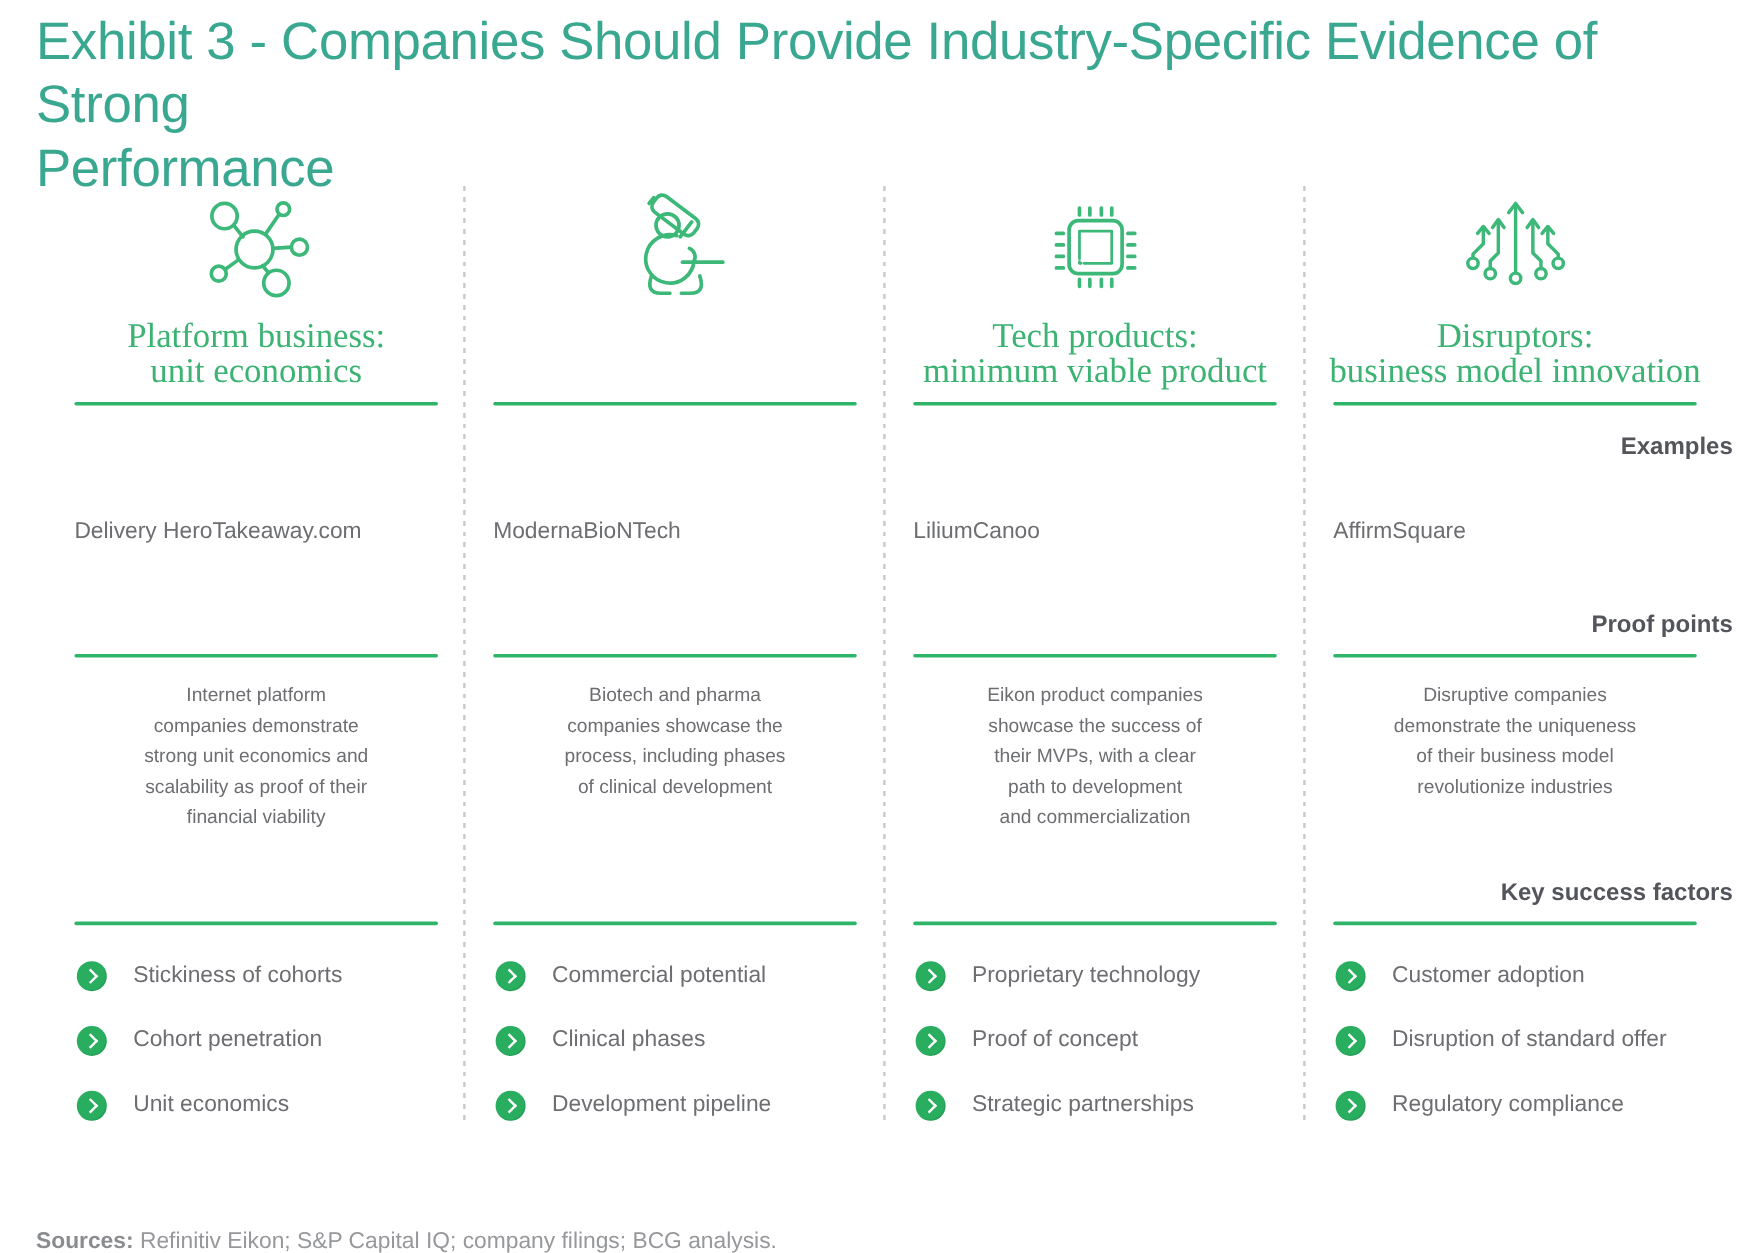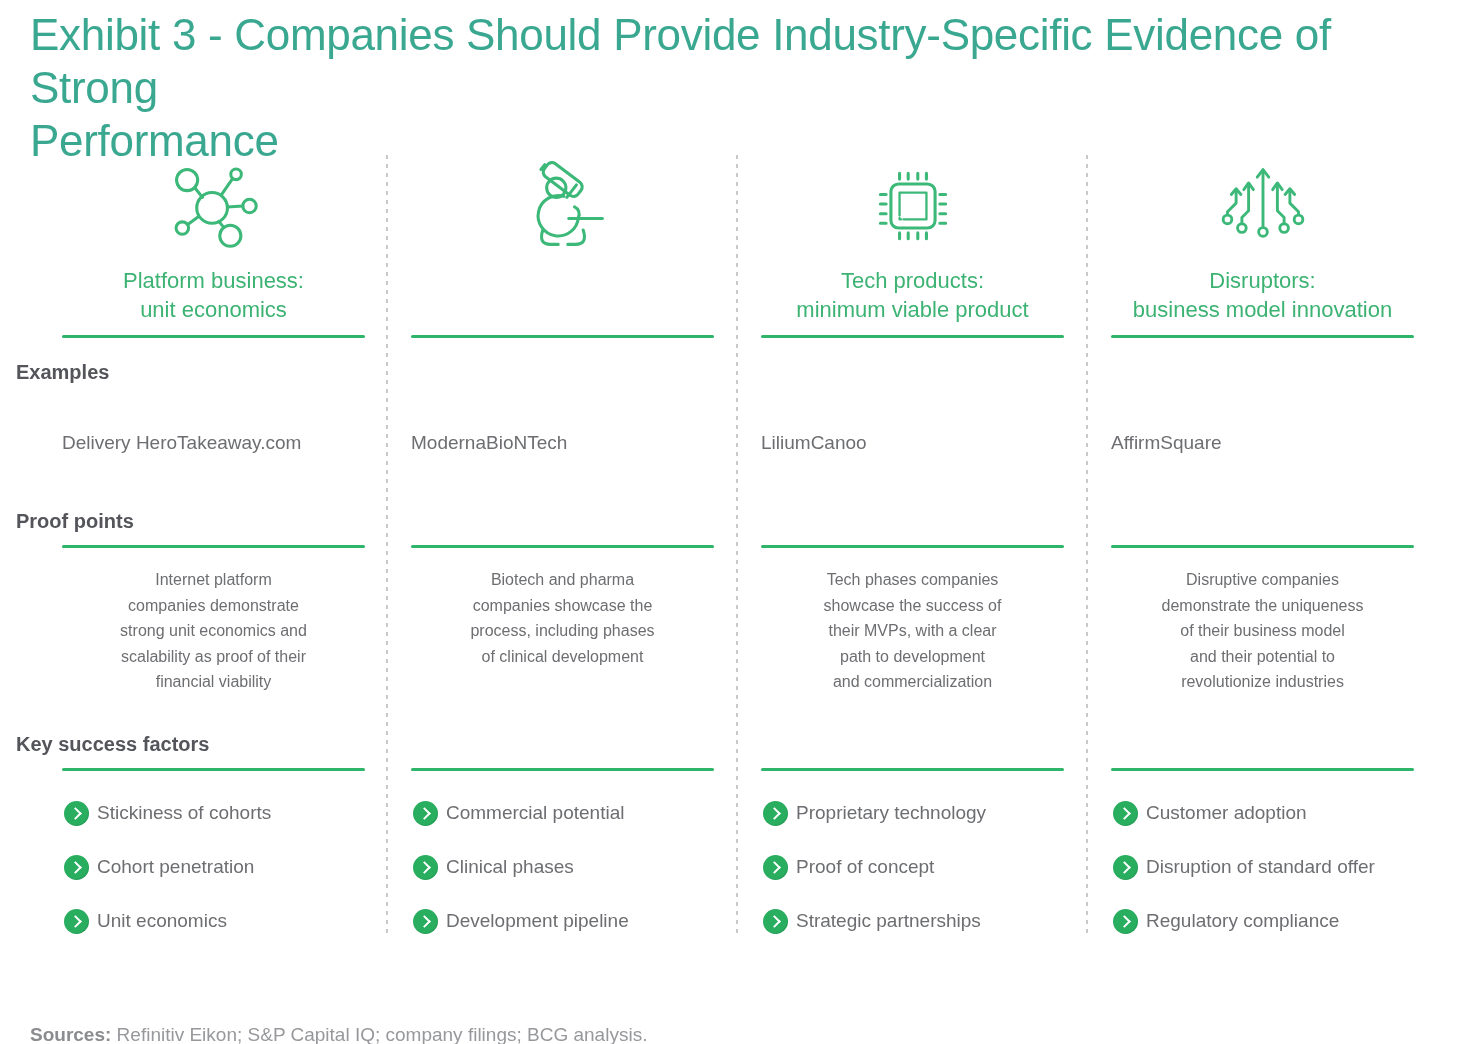--- a/index.html
+++ b/index.html
@@ -22,41 +22,41 @@
 
   .divider{position:absolute;top:155px;height:780px;width:2px;
            background:repeating-linear-gradient(to bottom,var(--divider-gray) 0 4px,transparent 4px 9px);}
 
   .col{position:absolute;top:155px;width:303px;height:790px;}
 
   .icon-wrap{position:absolute;top:3px;left:50%;transform:translateX(-50%);width:96px;height:96px;color:var(--icon-green);}
   .icon-wrap svg{width:100%;height:100%;display:block;}
 
   .col-header{position:absolute;top:111px;left:-10px;right:-10px;text-align:center;
-              font-size:22px;line-height:29px;font-weight:500;color:var(--header-green);}
+              font-size:29px;line-height:29px;font-weight:500;color:var(--header-green);font-family:Liberation Serif, serif;}
 
   .rule{position:absolute;left:0;right:0;height:3px;background:var(--rule-green);border-radius:2px;}
   .header-rule{top:180px;}
   .proof-rule{top:390px;}
   .ksf-rule{top:613px;}
 
   .examples-row{position:absolute;top:276px;left:0;right:0;display:flex;
                 font-size:19px;line-height:24px;color:var(--body-gray);}
 
   .proof-text{position:absolute;top:412px;left:-8px;right:-8px;text-align:center;
               font-size:16px;line-height:25.5px;color:var(--body-gray);}
 
-  .section-heading{position:absolute;left:0;width:1444px;text-align:left;z-index:2;
-                   font-size:20px;line-height:24px;font-weight:700;color:var(--heading-gray);}
+  .section-heading{position:absolute;left:0;width:1444px;text-align:right;z-index:2;
+                   font-size:20px;line-height:24px;font-weight:700;color:var(--heading-gray);padding-left:16px;}
   .section-heading span{background:#fff;padding:0 16px;}
   .heading-examples{top:360px;}
   .heading-proof{top:509px;}
   .heading-ksf{top:732px;}
 
-  .factor-row{position:absolute;left:2px;right:0;height:26px;display:flex;align-items:center;gap:8px;}
+  .factor-row{position:absolute;left:2px;right:0;height:26px;display:flex;align-items:center;gap:22px;}
   .bullet{flex:0 0 25px;width:25px;height:25px;border-radius:50%;background:var(--bullet-green);
           display:flex;align-items:center;justify-content:center;box-shadow:inset -1px -1px 0 rgba(0,0,0,0.08);}
   .chev{width:7px;height:7px;border-top:2.5px solid #fff;border-right:2.5px solid #fff;
         transform:rotate(45deg);margin-left:-3px;}
   .factor-label{font-size:19px;color:var(--body-gray);white-space:nowrap;}
 
   .sources{position:absolute;left:30px;top:1024px;font-size:19px;color:var(--sources-gray);}
   .sources b{font-weight:700;color:#8b8c8f;}
 </style>
 </head>
@@ -200,21 +200,21 @@
       <div>Tech products:</div>
       <div>minimum viable product</div>
     </div>
     <div class="rule header-rule"></div>
     <div class="examples-row">
       <span>Lilium</span>
       <span>Canoo</span>
     </div>
     <div class="rule proof-rule"></div>
     <div class="proof-text">
-      <div>Tech phases companies</div>
+      <div>Eikon product companies</div>
       <div>showcase the success of</div>
       <div>their MVPs, with a clear</div>
       <div>path to development</div>
       <div>and commercialization</div>
     </div>
     <div class="rule ksf-rule"></div>
     <div class="factor-row" style="top:645px">
       <span class="bullet">
           <span class="chev"></span>
         </span>
@@ -261,21 +261,20 @@
     <div class="rule header-rule"></div>
     <div class="examples-row">
       <span>Affirm</span>
       <span>Square</span>
     </div>
     <div class="rule proof-rule"></div>
     <div class="proof-text">
       <div>Disruptive companies</div>
       <div>demonstrate the uniqueness</div>
       <div>of their business model</div>
-      <div>and their potential to</div>
       <div>revolutionize industries</div>
     </div>
     <div class="rule ksf-rule"></div>
     <div class="factor-row" style="top:645px">
       <span class="bullet">
           <span class="chev"></span>
         </span>
       <span class="factor-label">Customer adoption</span>
     </div>
     <div class="factor-row" style="top:699px">

